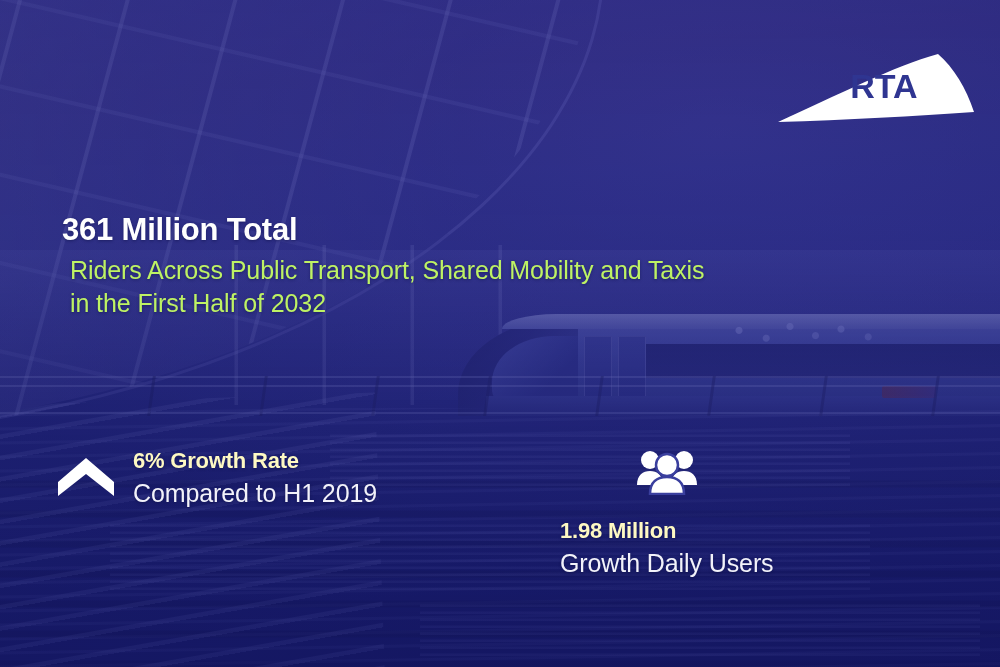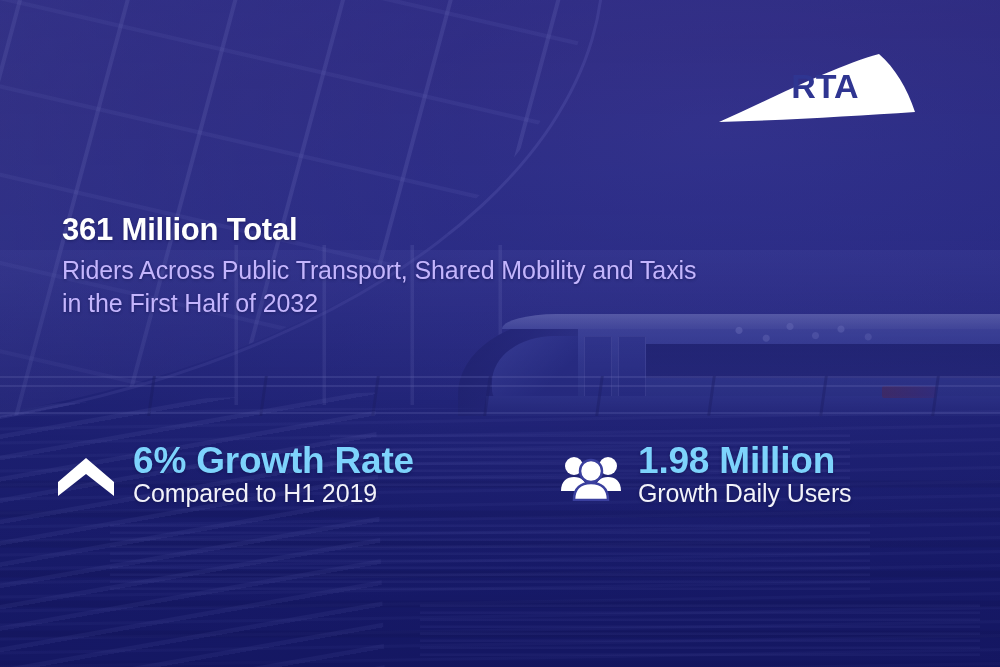--- a/index.html
+++ b/index.html
@@ -283,21 +283,21 @@
     position: absolute; inset: 0;
     background: radial-gradient(120% 90% at 72% 20%, rgba(70,66,170,0.30), rgba(24,26,108,0.25) 75%);
   }
 
   
   .content { position: absolute; inset: 0; }
 
   
   .logo {
     position: absolute;
-    left: 717px;
+    left: 776px;
     top: 52px;
     width: 200px;
     height: 72px;
     text-align: right;
   }
   .logo svg { display: block; width: 100%; height: 100%; }
 
   
   .headline-block {
     position: absolute;
@@ -308,62 +308,62 @@
   .headline {
     margin: 0;
     font-size: 31px;
     font-weight: bold;
     line-height: 38px;
     color: #ffffff;
     letter-spacing: -0.2px;
     text-shadow: 0 1px 3px rgba(12,14,60,0.45);
   }
   .subhead {
-    margin: 5px 0 0 0;
+    margin: 5px 0 0 8px;
     font-size: 25px;
     font-weight: 400;
     line-height: 33px;
-    color: #c4b5fd;
+    color: #bef264;
     letter-spacing: -0.1px;
     text-shadow: 0 1px 3px rgba(12,14,60,0.45);
   }
 
   
   .stats {
     position: absolute;
     left: 55px;
     top: 444px;
     width: 900px;
     height: 80px;
   }
   .stat {
     position: absolute;
     display: flex;
     align-items: center;
     gap: 16px;
   }
   .stat-growth { left: 0; top: 0; }
-  .stat-users  { left: 505px; top: 0; }
+  .stat-users  { left: 505px; top: 0; flex-direction: column; }
 
   .stat-icon {
     flex: 0 0 auto;
     width: 62px;
     height: 54px;
     display: flex;
     align-items: center;
     justify-content: center;
   }
   .stat-icon svg { display: block; }
 
   .stat-text { display: flex; flex-direction: column; justify-content: center; }
   .stat-value {
-    font-size: 37px;
+    font-size: 22px;
     font-weight: bold;
     line-height: 34px;
-    color: #7dd3fc;
+    color: #fef9c3;
     letter-spacing: -0.2px;
     text-shadow: 0 1px 3px rgba(12,14,60,0.5);
   }
   .stat-label {
     font-size: 25px;
     font-weight: 400;
     line-height: 31px;
     color: #f2f2fa;
     letter-spacing: -0.1px;
     text-shadow: 0 1px 3px rgba(12,14,60,0.5);

